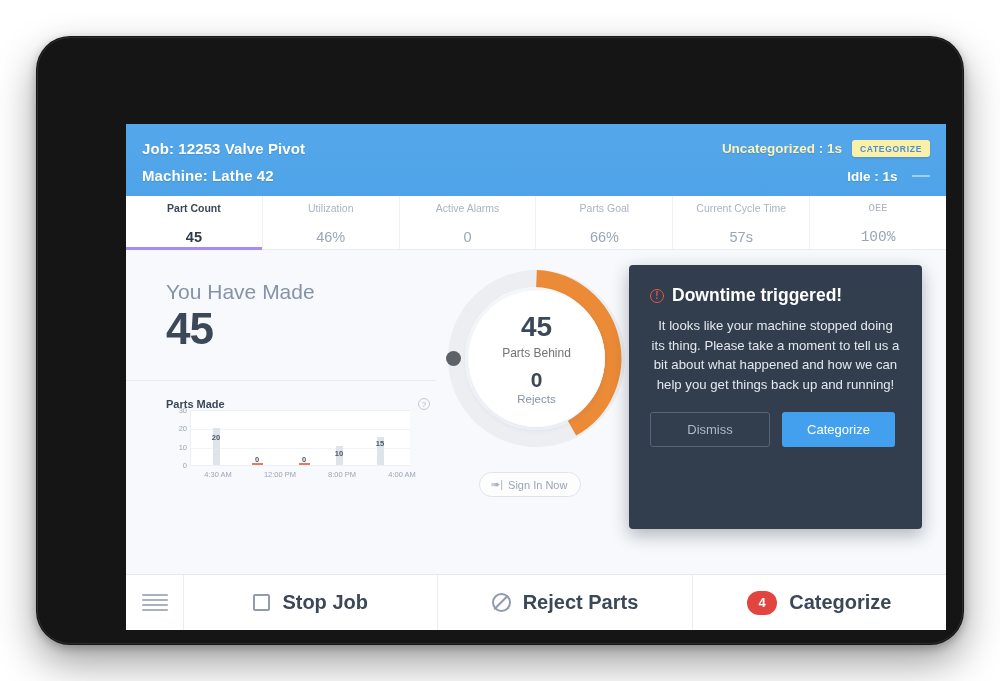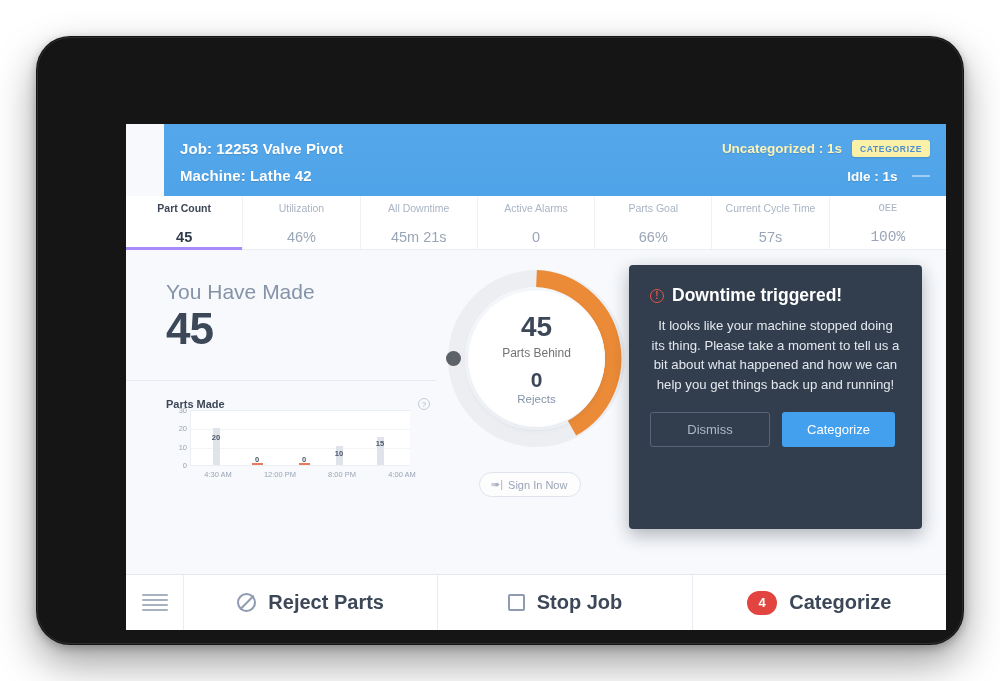--- a/index.html
+++ b/index.html
@@ -37,21 +37,20 @@
     overflow: hidden;
   }
 
   
   .hdr {
     height: 72px;
     background: linear-gradient(180deg,#54a7ea 0%,#4fa3e8 100%);
     padding: 11px 16px 0 16px;
     position: relative;
     color: #fff;
-    margin-left: 38px;
   }
   .hdr-row { display: flex; align-items: center; justify-content: space-between; height: 27px; }
   .hdr-title {
     font-size: 15px; font-weight: bold; letter-spacing: .1px;
     text-shadow: 0 1px 1px rgba(0,0,0,.13);
   }
   .hdr-right { display: flex; align-items: center; gap: 10px; }
   .uncat {
     font-size: 13.5px; font-weight: bold; color: #fdf3b6;
     text-shadow: 0 1px 1px rgba(0,0,0,.12);
@@ -253,24 +252,20 @@
       </div>
 
       <div class="metrics">
         <div class="metric active">
           <div class="m-label">Part Count</div>
           <div class="m-value">45</div>
         </div>
         <div class="metric">
           <div class="m-label">Utilization</div>
           <div class="m-value">46%</div>
-        </div>
-        <div class="metric">
-          <div class="m-label">All Downtime</div>
-          <div class="m-value">45m 21s</div>
         </div>
         <div class="metric">
           <div class="m-label">Active Alarms</div>
           <div class="m-value">0</div>
         </div>
         <div class="metric">
           <div class="m-label">Parts Goal</div>
           <div class="m-value">66%</div>
         </div>
         <div class="metric">
@@ -370,26 +365,26 @@
       <div class="footer">
         <div class="f-menu">
           <div class="ham">
             <i></i>
               <i></i>
               <i></i>
               <i></i>
           </div>
         </div>
         <div class="f-btn">
+          <span class="sq-ico"></span>
+          <span>Stop Job</span>
+        </div>
+        <div class="f-btn">
           <span class="ban-ico"></span>
           <span>Reject Parts</span>
-        </div>
-        <div class="f-btn">
-          <span class="sq-ico"></span>
-          <span>Stop Job</span>
         </div>
         <div class="f-btn">
           <span class="badge">4</span>
           <span>Categorize</span>
         </div>
       </div>
 
     </div>
   </div>
 </div>

